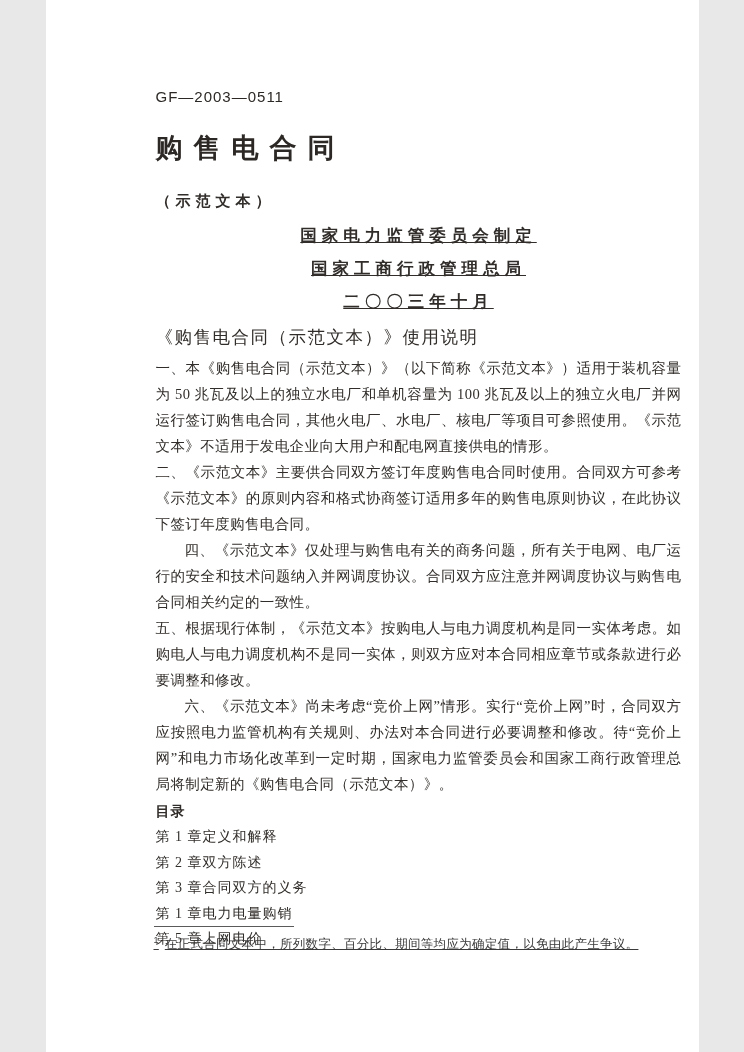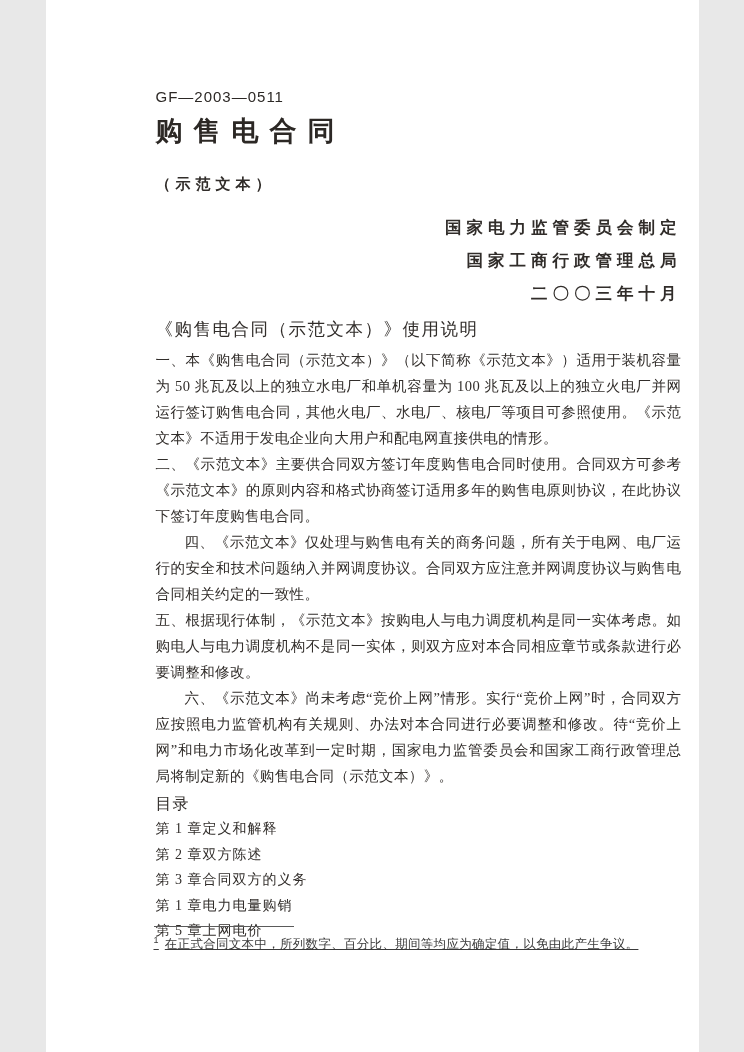--- a/index.html
+++ b/index.html
@@ -21,37 +21,38 @@
     width: 526px;
   }
   .doc-code {
     font-family: "Liberation Sans", "DejaVu Sans", sans-serif;
     font-size: 15px;
     letter-spacing: 1px;
     line-height: 18px;
     color: #2c2825;
   }
   .main-title {
-    margin-top: 7px;
+    margin-top: 24px;
     font-size: 27px;
     font-weight: bold;
     letter-spacing: 11px;
     line-height: 36px;
     color: #2c2825;
   }
   .subtitle {
     margin-top: 25px;
     font-size: 15px;
     font-weight: bold;
     letter-spacing: 5px;
     line-height: 20px;
   }
   .issuer-block {
-    margin-top: 17px;
-    text-align: right;
+    margin-top: 8px;
+    text-align: center;
+    text-decoration: underline;
   }
   .issuer-line {
     font-size: 16.5px;
     font-weight: bold;
     letter-spacing: 5px;
     line-height: 33px;
   }
   .section-heading {
     margin-top: 6px;
     font-size: 17.5px;
@@ -69,22 +70,22 @@
     letter-spacing: 0.4px;
   }
   .body-text p.indent { text-indent: 2em; }
   .body-text sup {
     font-size: 9px;
     vertical-align: super;
     line-height: 0;
   }
   .toc { margin-top: 2px; }
   .toc-heading {
-    font-size: 16px;
-    font-weight: normal;
+    font-size: 14px;
+    font-weight: bold;
     line-height: 25px;
     letter-spacing: 1px;
   }
   .toc-item {
     font-size: 14px;
     line-height: 25.5px;
     letter-spacing: 1px;
   }
   .footnote-area {
     position: absolute;

